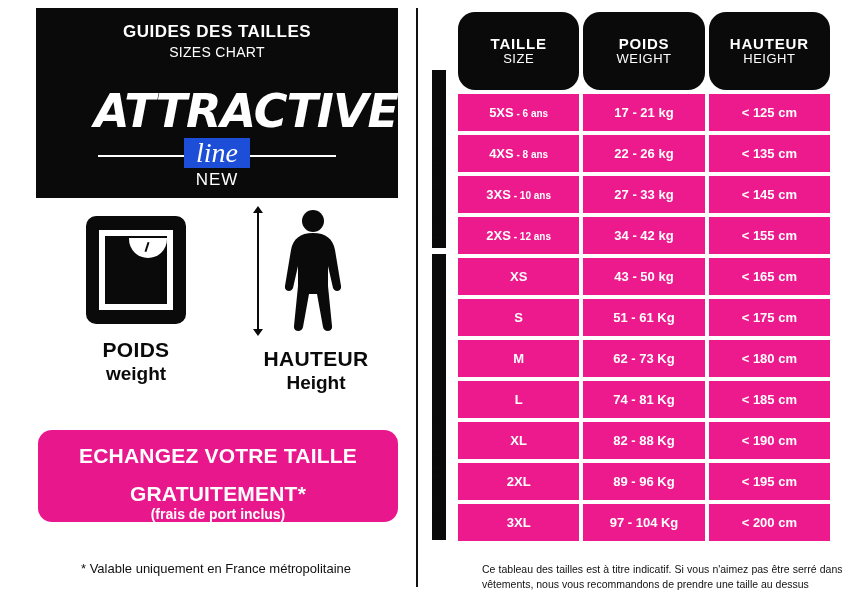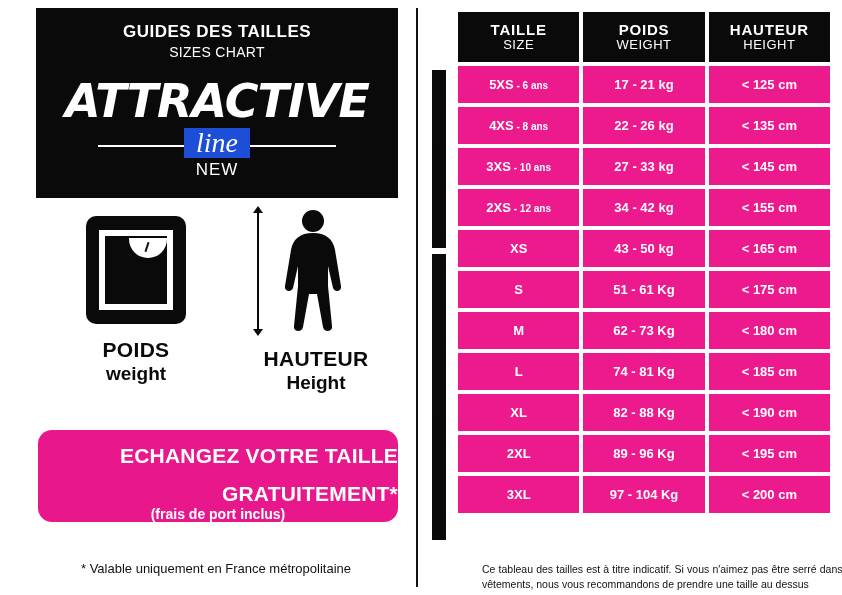--- a/index.html
+++ b/index.html
@@ -52,27 +52,28 @@
     font-size: 17px;
     font-weight: bold;
     letter-spacing: 0.5px;
   }
   .guides-sub {
     margin-top: 2px;
     font-size: 14px;
     letter-spacing: 0.3px;
   }
   .brand {
-    margin-top: 18px;
+    margin-top: 28px;
     font-size: 46px;
     font-weight: bold;
     font-style: italic;
     letter-spacing: -1px;
     line-height: 1;
     font-family: "DejaVu Sans", sans-serif;
+    text-align: right;
   }
   .brand-line-wrap {
     position: relative;
     margin-top: 4px;
     height: 30px;
   }
   .brand-rule {
     position: absolute;
     top: 17px;
     left: 62px;
@@ -200,21 +201,20 @@
     color: #ffffff;
     text-align: center;
     box-sizing: border-box;
   }
   .promo-l1 {
     margin-top: 13px;
     font-size: 21px;
     font-weight: bold;
     line-height: 1.2;
     letter-spacing: 0.2px;
-    text-align: right;
   }
   .promo-l2 {
     margin-top: 0;
     font-size: 14px;
     font-weight: bold;
   }
   .footnote {
     position: absolute;
     left: 0;
     top: 561px;
@@ -260,21 +260,22 @@
     border-collapse: separate;
     border-spacing: 4px 4px;
     width: 380px;
   }
   table.sizes th {
     background: #0a0a0a;
     color: #ffffff;
     height: 50px;
     width: 33.33%;
     vertical-align: middle;
-    padding: 0;
+    padding: 14px;
+    border-radius: 17px;
   }
   .th-fr {
     font-size: 15px;
     font-weight: bold;
     letter-spacing: 0.8px;
     line-height: 1.15;
   }
   .th-en {
     font-size: 13px;
     font-weight: normal;

